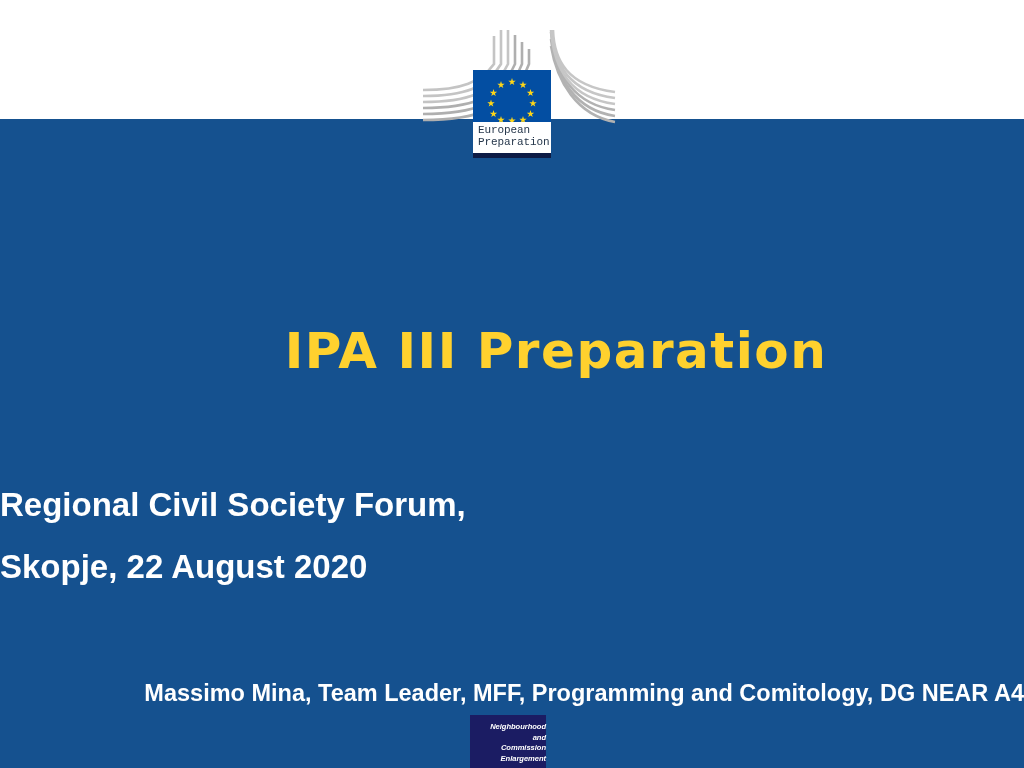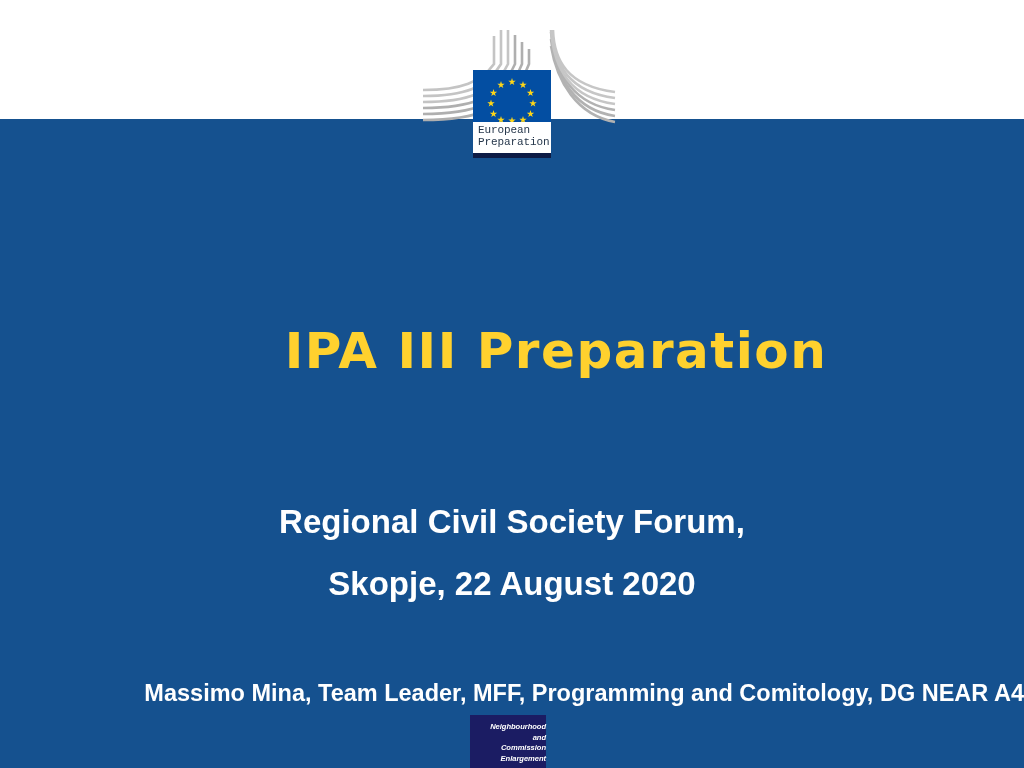--- a/index.html
+++ b/index.html
@@ -95,23 +95,23 @@
     font-weight:bold;
     letter-spacing:1.5px;
     font-family:"DejaVu Sans", sans-serif;
     white-space:nowrap;
     margin-left:44px;
   }
 
   
   .subtitle-block {
     position:absolute;
-    left:0; top:491px;
-    width:1024px;
-    text-align:center;
+    left:0; top:474px;
+    width:1024px;
+    text-align:left;
     color:#ffffff;
   }
   .subtitle-line {
     font-size:33px;
     font-weight:bold;
     line-height:62px;
     font-family:"Liberation Sans", sans-serif;
     white-space:nowrap;
   }
 

